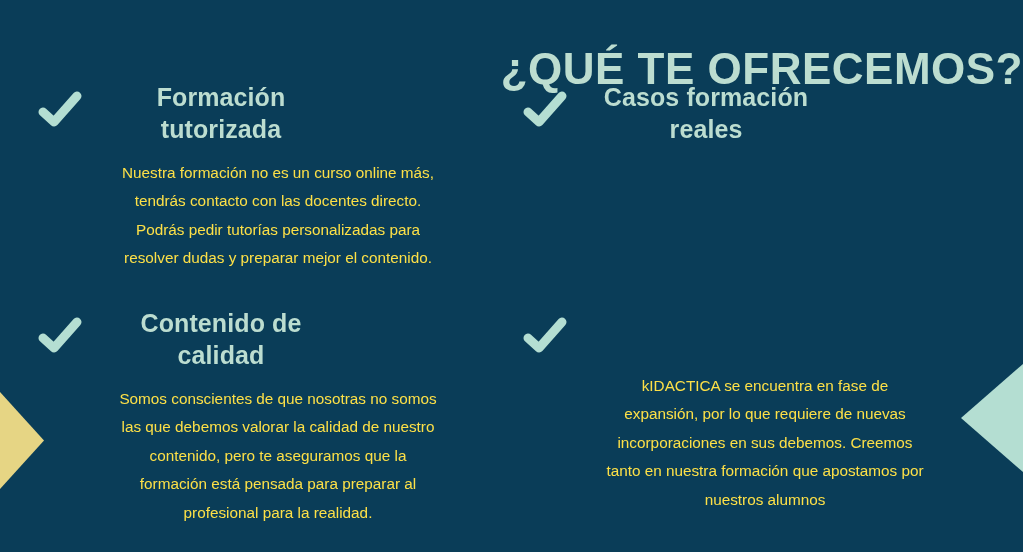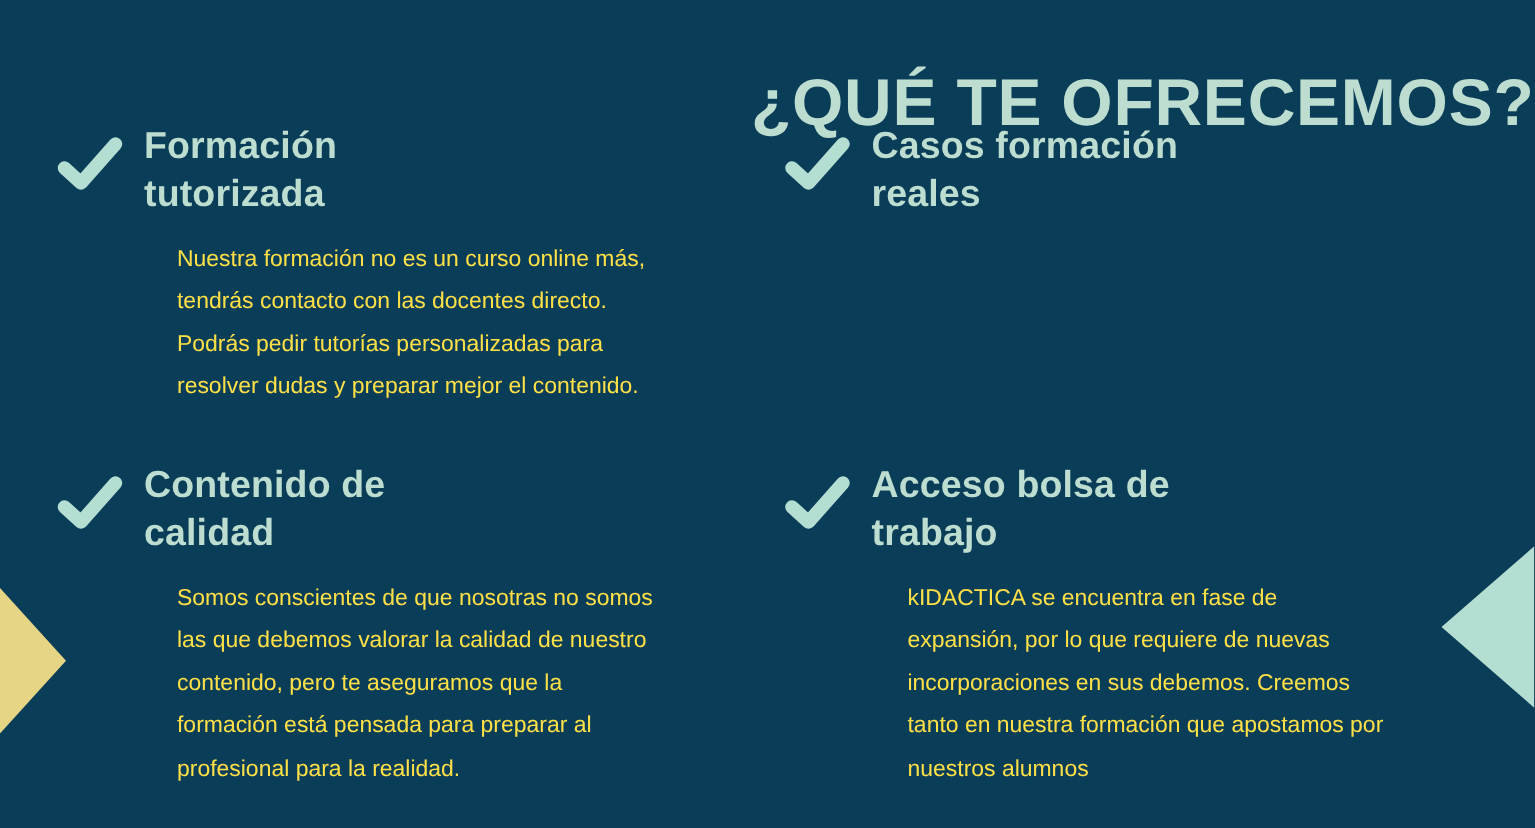--- a/index.html
+++ b/index.html
@@ -60,20 +60,21 @@
     display: grid;
     grid-template-columns: 470px 470px;
     column-gap: 15px;
     row-gap: 18px;
     padding-left: 38px;
     box-sizing: border-box;
   }
   .benefit {
     position: relative;
     min-height: 198px;
+    text-align: center;
   }
   .benefit-head {
     display: flex;
     align-items: flex-start;
     gap: 14px;
   }
   .check-icon {
     flex: 0 0 auto;
     width: 44px;
     height: 44px;
@@ -150,18 +151,17 @@
     <p class="benefit-body">Somos conscientes de que nosotras no somos las que debemos valorar la calidad de nuestro contenido, pero te aseguramos que la formación está pensada para preparar al profesional para la realidad.</p>
   </div>
 
   <div class="benefit indented">
     <div class="benefit-head">
       <span class="check-icon">
         <svg viewBox="0 0 44 44" xmlns="http://www.w3.org/2000/svg">
           <path d="M5 24 L16 34 L39 8" fill="none" stroke="#b4ded2" stroke-width="9" stroke-linecap="round" stroke-linejoin="round"></path>
         </svg>
       </span>
-      <div class="benefit-title">Acceso bolsa de trabajo</div>
     </div>
     <p class="benefit-body">kIDACTICA se encuentra en fase de expansión, por lo que requiere de nuevas incorporaciones en sus debemos. Creemos tanto en nuestra formación que apostamos por nuestros alumnos</p>
   </div>
 
 </div>
 
 </body></html>

